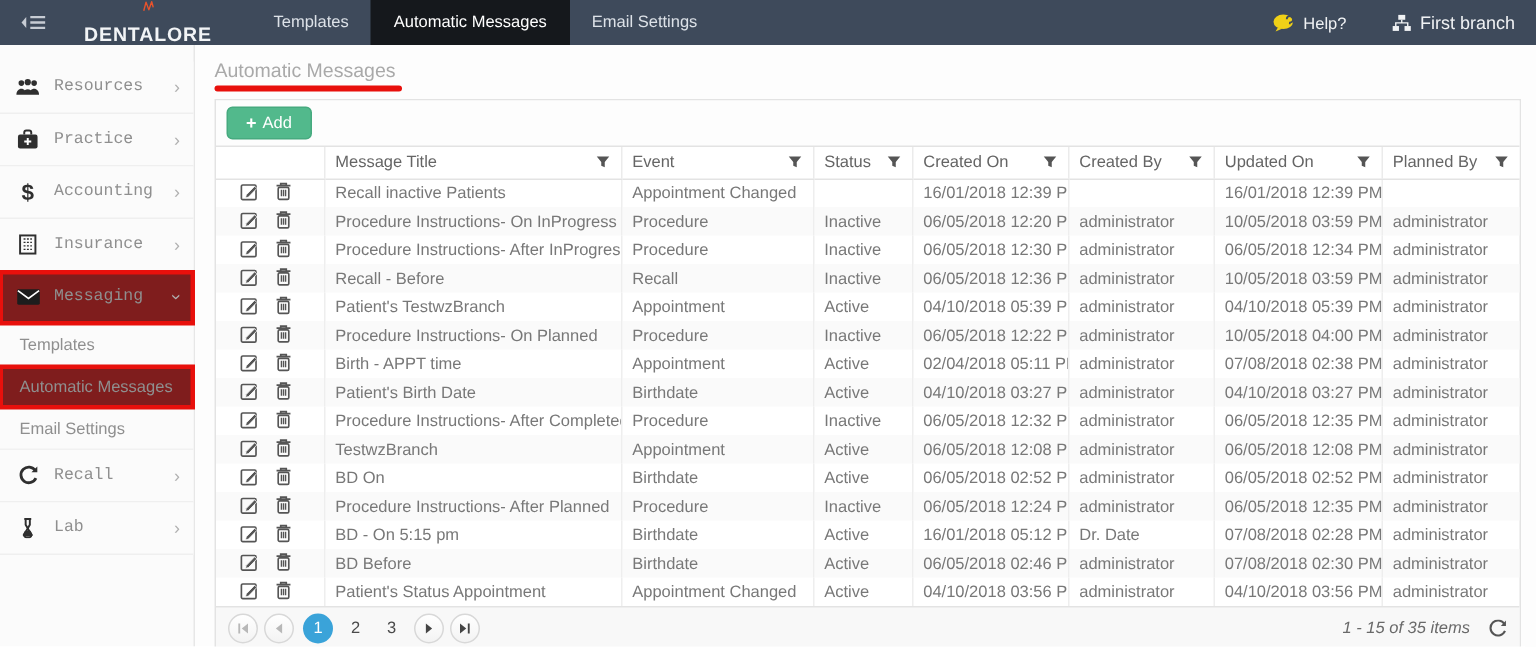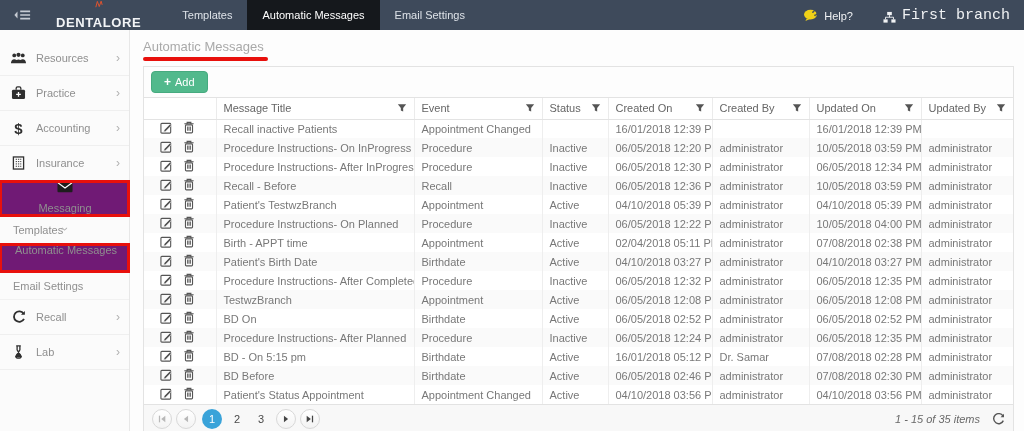--- a/index.html
+++ b/index.html
@@ -9,36 +9,36 @@
   
   .navbar { height:30px; background:#3e4a5b; display:flex; align-items:stretch; color:#fff; }
   .collapse-btn { width:44px; display:flex; align-items:center; justify-content:center; cursor:pointer; }
   .brand { display:flex; align-items:center; gap:7px; padding:0 26px 0 12px;flex-direction:column; }
   .brand-name { font-weight:bold; font-size:13px; letter-spacing:.6px; color:#f2f4f6; }
   .nav-tabs { display:flex; align-items:stretch; }
   .nav-tab { padding:0 15px; display:flex; align-items:center; color:#dde2e8; cursor:pointer; }
   .nav-tab.active { background:#15181c; color:#fff; }
   .nav-right { margin-left:auto; display:flex; align-items:center; gap:30px; padding-right:14px; }
   .nav-item { display:flex; align-items:flex-end; gap:6px; color:#f0f2f4; cursor:pointer; white-space:nowrap; }
-  .nav-item.branch { font-family:Liberation Mono, monospace; font-size:15px; }
+  .nav-item.branch { font-family:Liberation Sans, sans-serif; font-size:12px; }
 
   
   .body-row { display:flex; height:401px; }
 
   
   .sidebar { width:130px; background:#fbfbfb; border-right:1px solid #e7e7e7; padding-top:11px; flex:none; }
   .side-item { height:35px; display:flex; align-items:center; gap:9px; padding:0 9px 0 10px;
                border-bottom:1px solid #efefef; color:#8f8f8f; cursor:pointer; background:#fbfbfb; }
   .side-item .icon { width:17px; display:flex; justify-content:center; color:#2f2f2f; flex:none; }
-  .side-item .lbl { flex:1; }
+  .side-item .lbl { flex:1;font-family:Liberation Mono, monospace; }
   .chev { color:#b0b0b0; font-size:12px; line-height:1; }
   .chev.down { display:inline-block; transform:rotate(90deg); }
   .side-sub { height:28px; display:flex; align-items:center; padding:0 10px 0 13px;
               border-bottom:1px solid #f1f1f1; color:#8f8f8f; cursor:pointer; background:#fbfbfb; }
-  .annotated { outline:3px solid #e8100c; outline-offset:-2px; position:relative; z-index:2; background:#701a75;flex-direction:column; }
+  .annotated { outline:3px solid #e8100c; outline-offset:-2px; position:relative; z-index:2; background:#7f1d1d; }
   .dollar { font-size:15px; font-weight:bold; color:#2f2f2f; line-height:1; }
 
   
   .main { flex:1; padding:9px 10px 0 13px; background:#fdfdfd; }
   .page-title { font-size:13px; color:#a9a9a9; display:inline-block; }
   .title-underline { width:125px; height:4px; background:#e8100c; border-radius:2px; margin-top:3px; }
 
   .grid { margin-top:5px; border:1px solid #e3e3e3; background:#fff; }
   .toolbar { padding:4px 7px; border-bottom:1px solid #e3e3e3; background:#fdfdfd; }
   .add-btn { background:#52b98c; border:1px solid #46aa7f; color:#fff; border-radius:4px;
@@ -266,21 +266,21 @@
               <th>
                 <span class="th-inner">
                   <span>Updated On</span>
   <svg width="10" height="10" viewBox="0 0 12 11">
     <path d="M1 1h10L7.4 5.4V9.6L4.6 8.5V5.4Z" fill="#555"></path>
   </svg>
 </span>
               </th>
               <th>
                 <span class="th-inner">
-                  <span>Updated By</span>
+                  <span>Planned By</span>
   <svg width="10" height="10" viewBox="0 0 12 11">
     <path d="M1 1h10L7.4 5.4V9.6L4.6 8.5V5.4Z" fill="#555"></path>
   </svg>
 </span>
               </th>
             </tr>
         </thead>
         <tbody>
 
         <tr>
@@ -610,21 +610,21 @@
         <rect x="2.2" y="4.2" width="7.6" height="8.6" rx="1" fill="none" stroke="#555" stroke-width="1.2"></rect>
         <path d="M4.5 6v4.5M6 6v4.5M7.5 6v4.5" stroke="#555" stroke-width="1"></path>
       </svg>
     </button>
   </span>
 </td>
               <td>BD - On 5:15 pm</td>
               <td>Birthdate</td>
               <td>Active</td>
               <td>16/01/2018 05:12 PM</td>
-              <td>Dr. Samar</td>
+              <td>Dr. Date</td>
               <td>07/08/2018 02:28 PM</td>
               <td>administrator</td>
             </tr>
             <tr>
               <td class="cmd">
   <span class="row-ic">
     <button class="ic-btn" title="Edit">
       <svg width="13" height="13" viewBox="0 0 14 14">
         <rect x="1" y="2.5" width="10.5" height="10.5" rx="1" fill="none" stroke="#555" stroke-width="1.2"></rect>
         <path d="M4.5 9.6 10.5 3.4l1.6 1.6-6 6.2-2.2.6Z" fill="#555" stroke="#fff" stroke-width=".6"></path>

